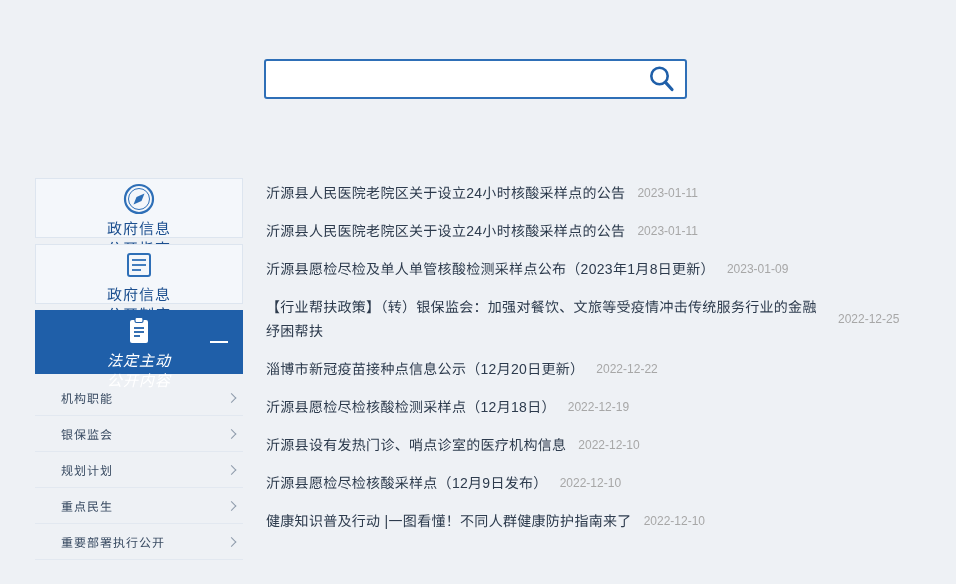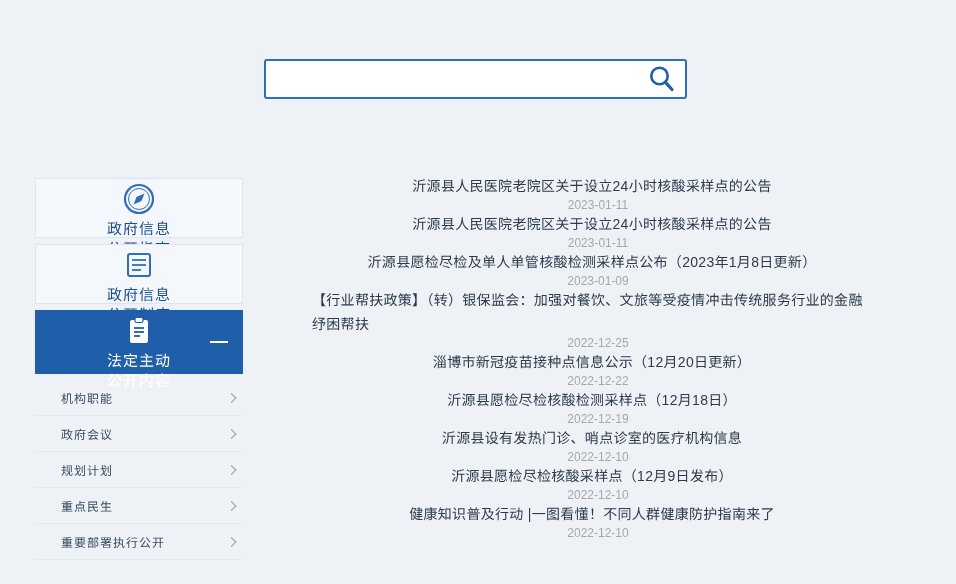--- a/index.html
+++ b/index.html
@@ -103,20 +103,21 @@
   .side-card .ctext {
     font-size: 15px;
     line-height: 20px;
     color: #1c4f8f;
     letter-spacing: 1px;
   }
   .side-card.active {
     background: #1f5fa9;
     border-color: #1f5fa9;
     height: 64px;
+    font-style: italic;
   }
   .side-card.active .ctext { color: #ffffff; }
   .side-card .minus {
     position: absolute;
     right: 14px;
     top: 50%;
     margin-top: -1px;
     width: 18px;
     height: 2px;
     background: #ffffff;
@@ -155,21 +156,20 @@
     top: 14px;
     width: 656px;
   }
   .news-row {
     position: relative;
     min-height: 38px;
     display: flex;
     align-items: center;
     justify-content: flex-start;
     padding: 0 2px;
-    flex-direction: column;
   }
   .news-row.two-line { min-height: 62px; align-items: center; }
   .news-title {
     font-size: 14px;
     color: #2d3b4d;
     line-height: 24px;
     letter-spacing: 0.3px;
     max-width: 560px;
     cursor: pointer;
   }
@@ -248,21 +248,21 @@
         </div>
         <span class="minus"></span>
       </div>
 
       <div class="side-list">
         <div class="side-item">
           <span class="ititle">机构职能</span>
           <span class="chev"></span>
         </div>
         <div class="side-item">
-          <span class="ititle">政府会议</span>
+          <span class="ititle">银保监会</span>
           <span class="chev"></span>
         </div>
         <div class="side-item">
           <span class="ititle">规划计划</span>
           <span class="chev"></span>
         </div>
         <div class="side-item">
           <span class="ititle">重点民生</span>
           <span class="chev"></span>
         </div>

